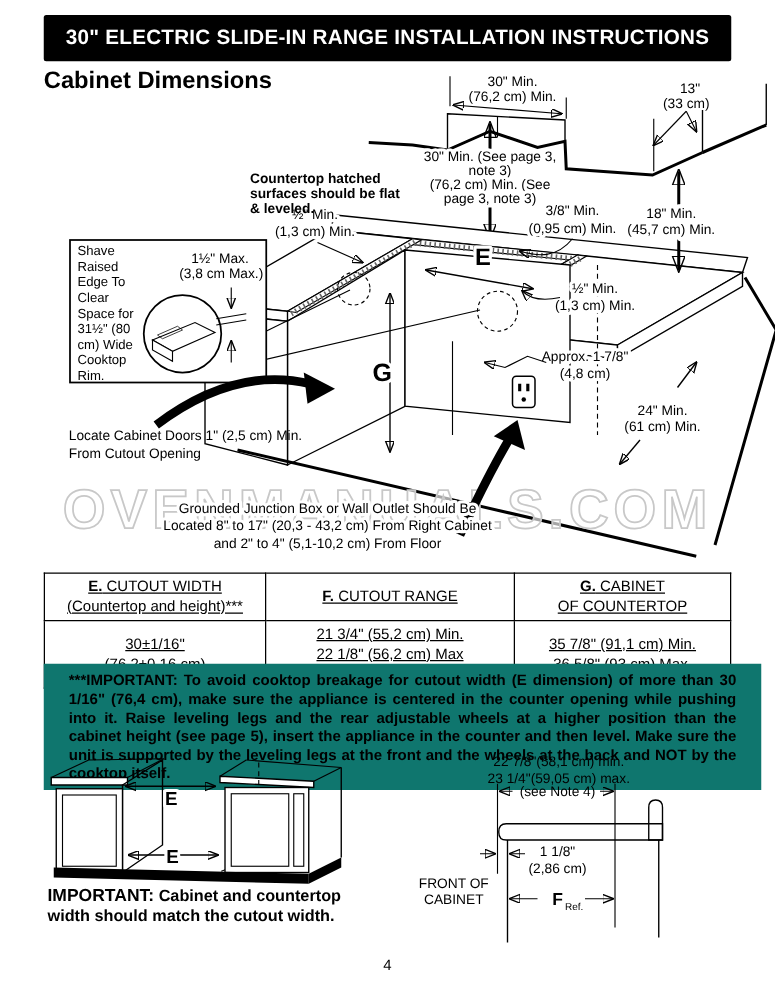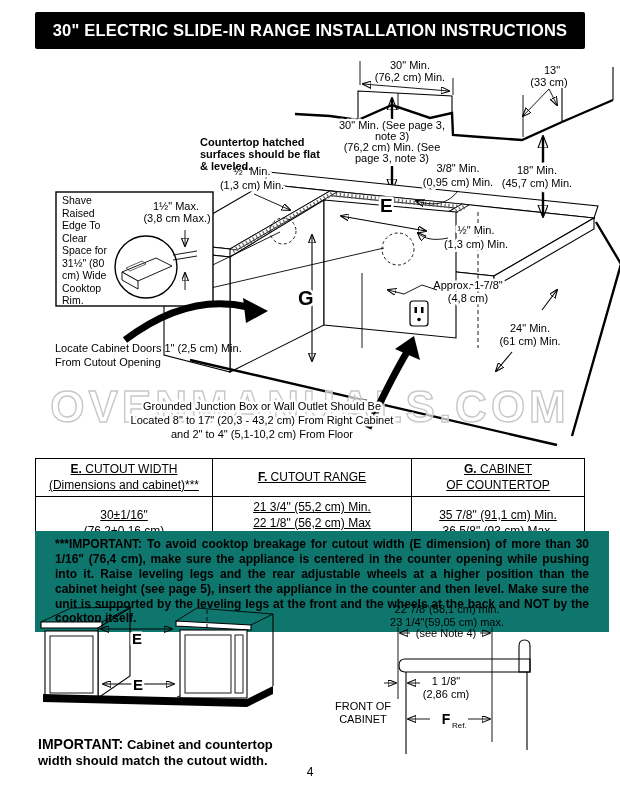--- a/index.html
+++ b/index.html
@@ -25,33 +25,34 @@
   .hatch{stroke:#666;stroke-width:4.5px;stroke-dasharray:1.3 2.6;}
   .dash{stroke-dasharray:4 3;stroke-width:.9px;}
   .dotc{stroke-dasharray:3 2.5;stroke-width:.9px;}
   #dimtable{left:35px;top:458px;width:550px;border-collapse:collapse;position:absolute;
             font-size:12px;text-align:center;text-decoration:underline;}
   #dimtable td{border:1.4px solid #000;padding:3px 2px;line-height:1.3;vertical-align:middle;}
   #dimtable .hd{height:30px;}
   #dimtable .bd{height:38px;}
   #important{left:35px;top:531px;width:534px;background:#0f766e;padding:6px 20px;
              font-weight:bold;font-size:12px;line-height:1.24;text-align:justify;}
-  #bl-caption{left:38px;top:736px;width:246px;font-weight:bold;font-size:13px;line-height:1.22;}
+  #bl-caption{left:38px;top:708px;width:246px;font-weight:bold;font-size:13px;line-height:1.22;}
   #bl-caption .lead{font-size:14px;}
   #pagenum{left:0;top:765px;width:620px;text-align:center;font-size:12px;}
 </style>
 </head>
 <body>
 
 <div id="page">
 
   <div class="abs" id="titlebar">
     <span>30" ELECTRIC SLIDE-IN RANGE INSTALLATION INSTRUCTIONS</span>
   </div>
 
+  <div class="abs" id="heading">Cabinet Dimensions</div>
 
   <svg id="main-diagram" style="left:30px;top:60px;" width="590" height="398" viewBox="0 0 590 398">
     <defs>
       <marker id="mE" orient="auto" markerUnits="userSpaceOnUse" markerWidth="9" markerHeight="8" refX="8" refY="3.5">
         <path d="M0,0 L9,3.5 L0,7 Z" fill="#000" stroke="none"></path>
         </marker>
       <marker id="mS" orient="auto" markerUnits="userSpaceOnUse" markerWidth="9" markerHeight="8" refX="1" refY="3.5">
         <path d="M9,0 L0,3.5 L9,7 Z" fill="#000" stroke="none"></path>
         </marker>
       <marker id="mEb" orient="auto" markerUnits="userSpaceOnUse" markerWidth="13" markerHeight="11" refX="11" refY="5">
@@ -230,21 +231,21 @@
       <text class="c halo" x="232" y="364">Located 8" to 17" (20,3 - 43,2 cm) From Right Cabinet</text>
       <text class="c halo" x="232" y="378">and 2" to 4" (5,1-10,2 cm) From Floor</text>
     </g>
   </svg>
 
   <table id="dimtable">
     <tbody>
         <tr>
       <td class="hd" style="width:172px">
         <b>E.</b><span> CUTOUT WIDTH</span><br>
-        <span>(Dimensions and cabinet)***</span>
+        <span>(Countertop and height)***</span>
       </td>
       <td class="hd" style="width:194px">
         <b>F.</b><span> CUTOUT RANGE</span>
       </td>
       <td class="hd">
         <b>G.</b><span> CABINET</span><br>
         <span>OF COUNTERTOP</span>
       </td>
     </tr>
     <tr>

